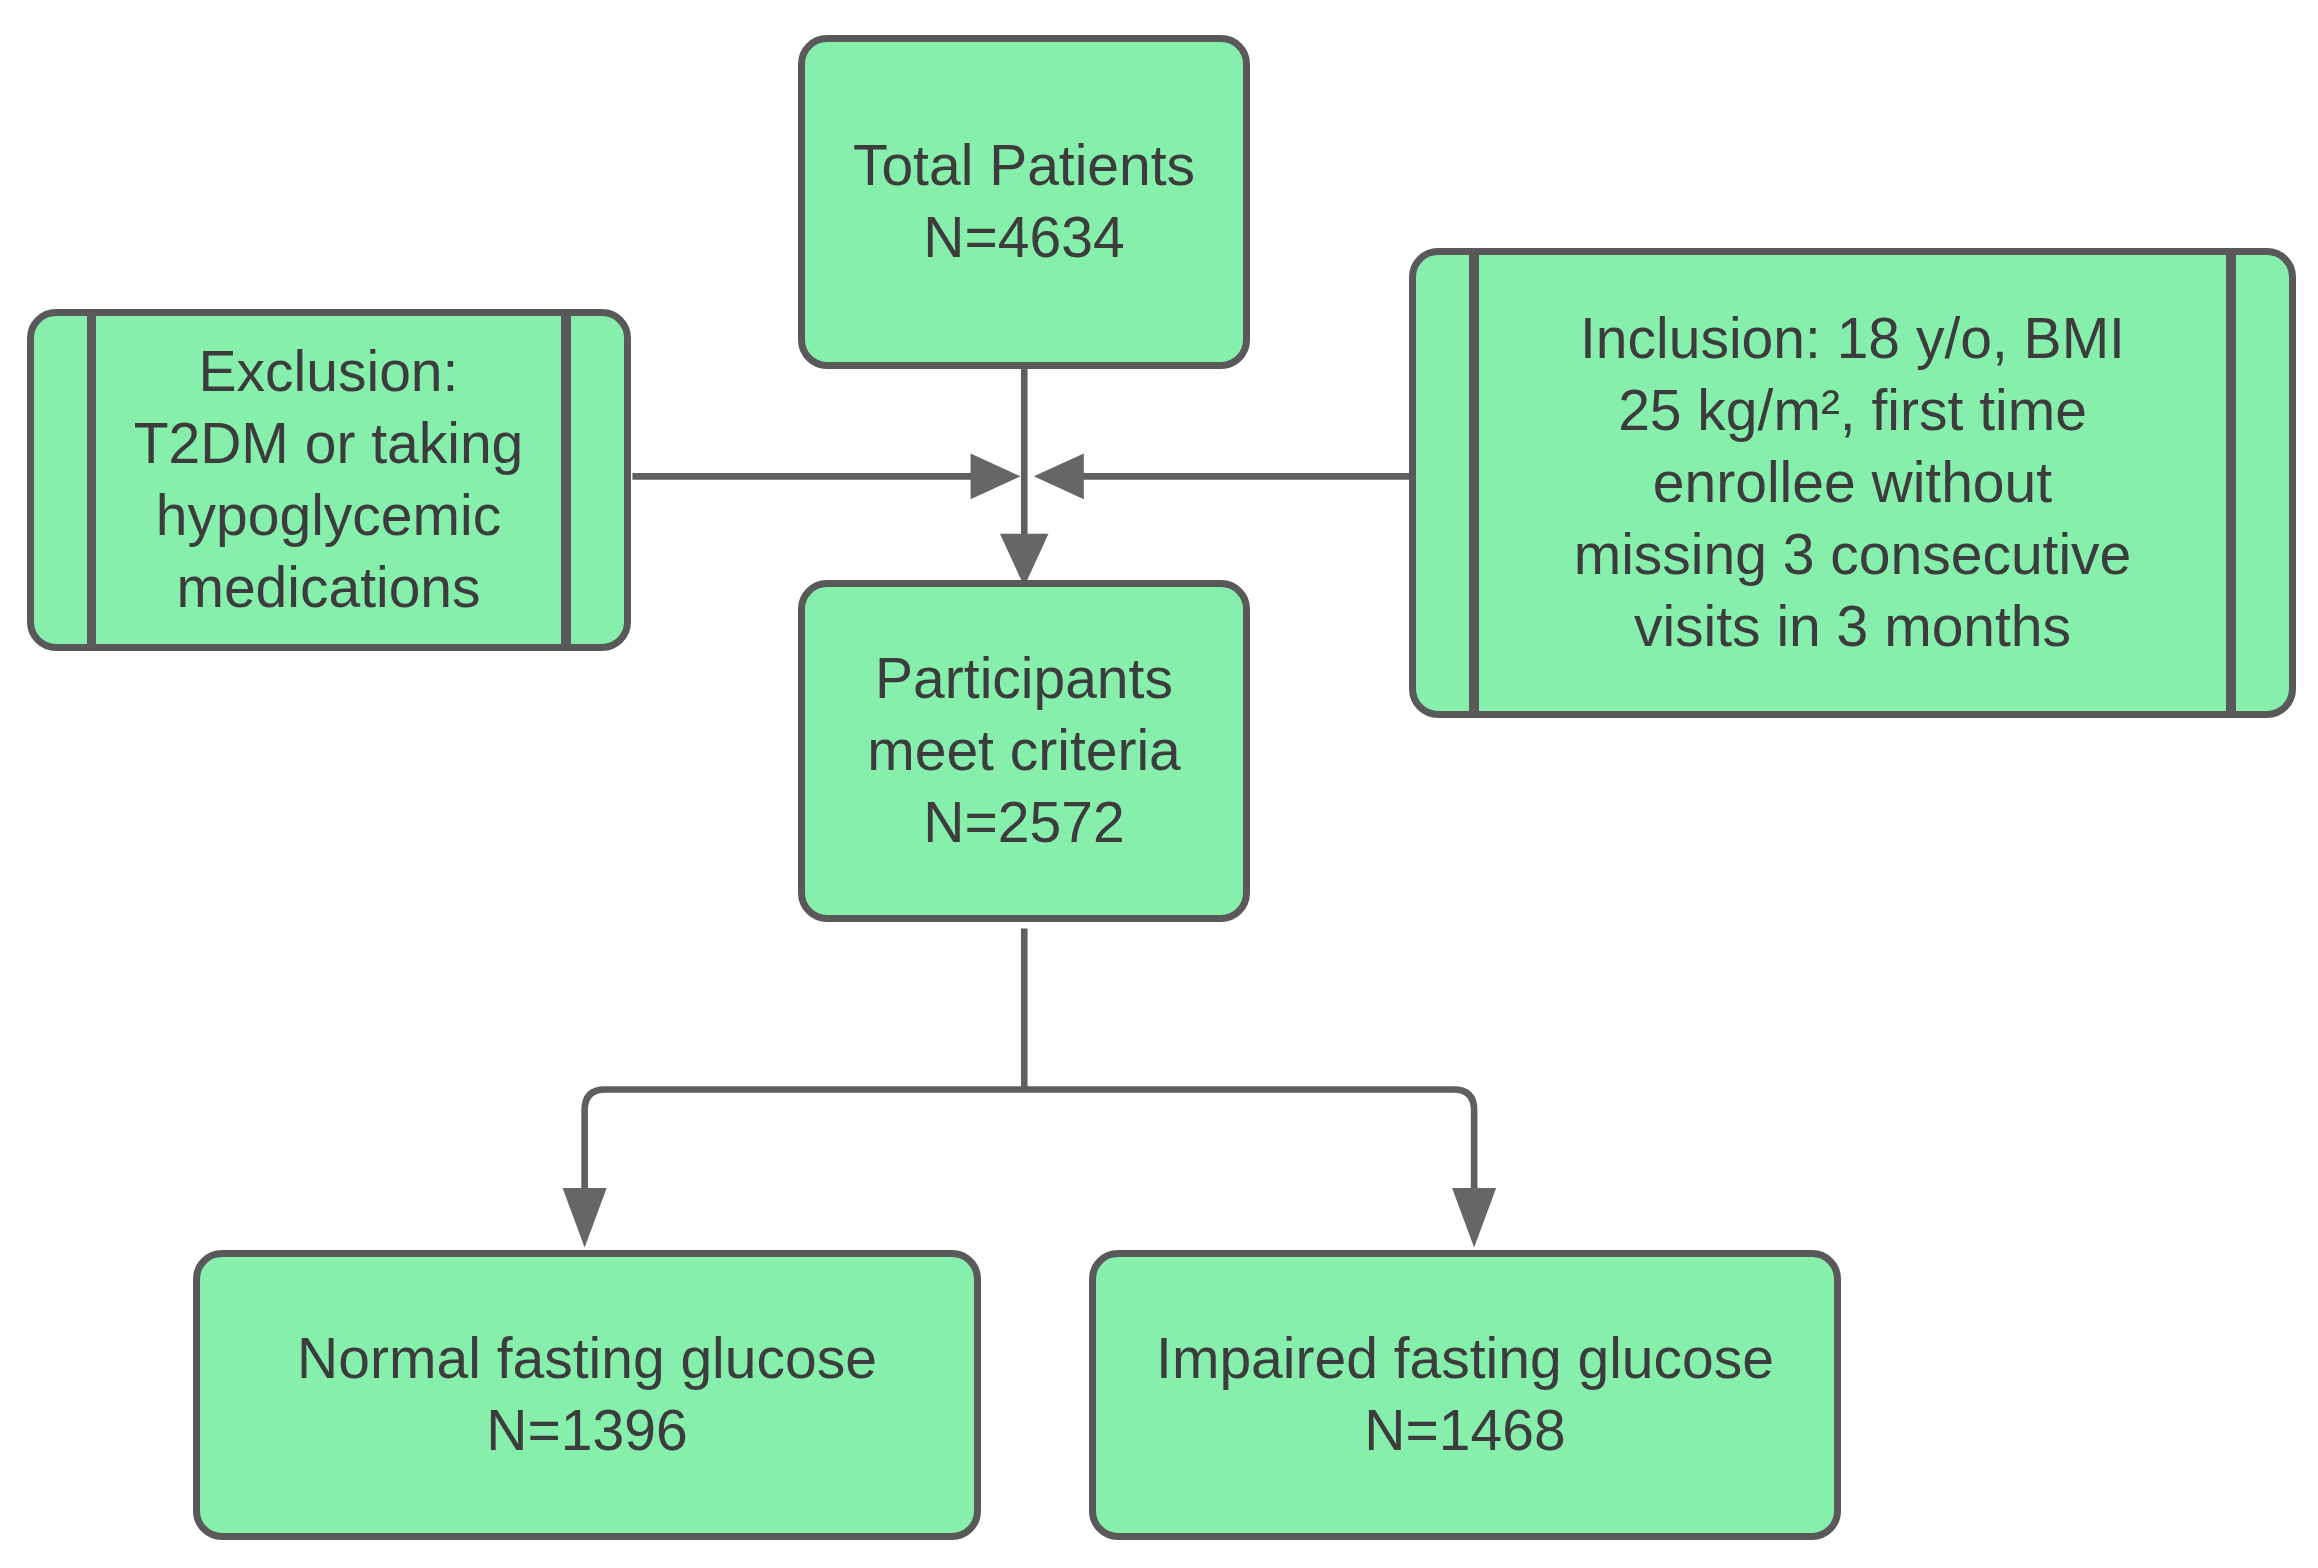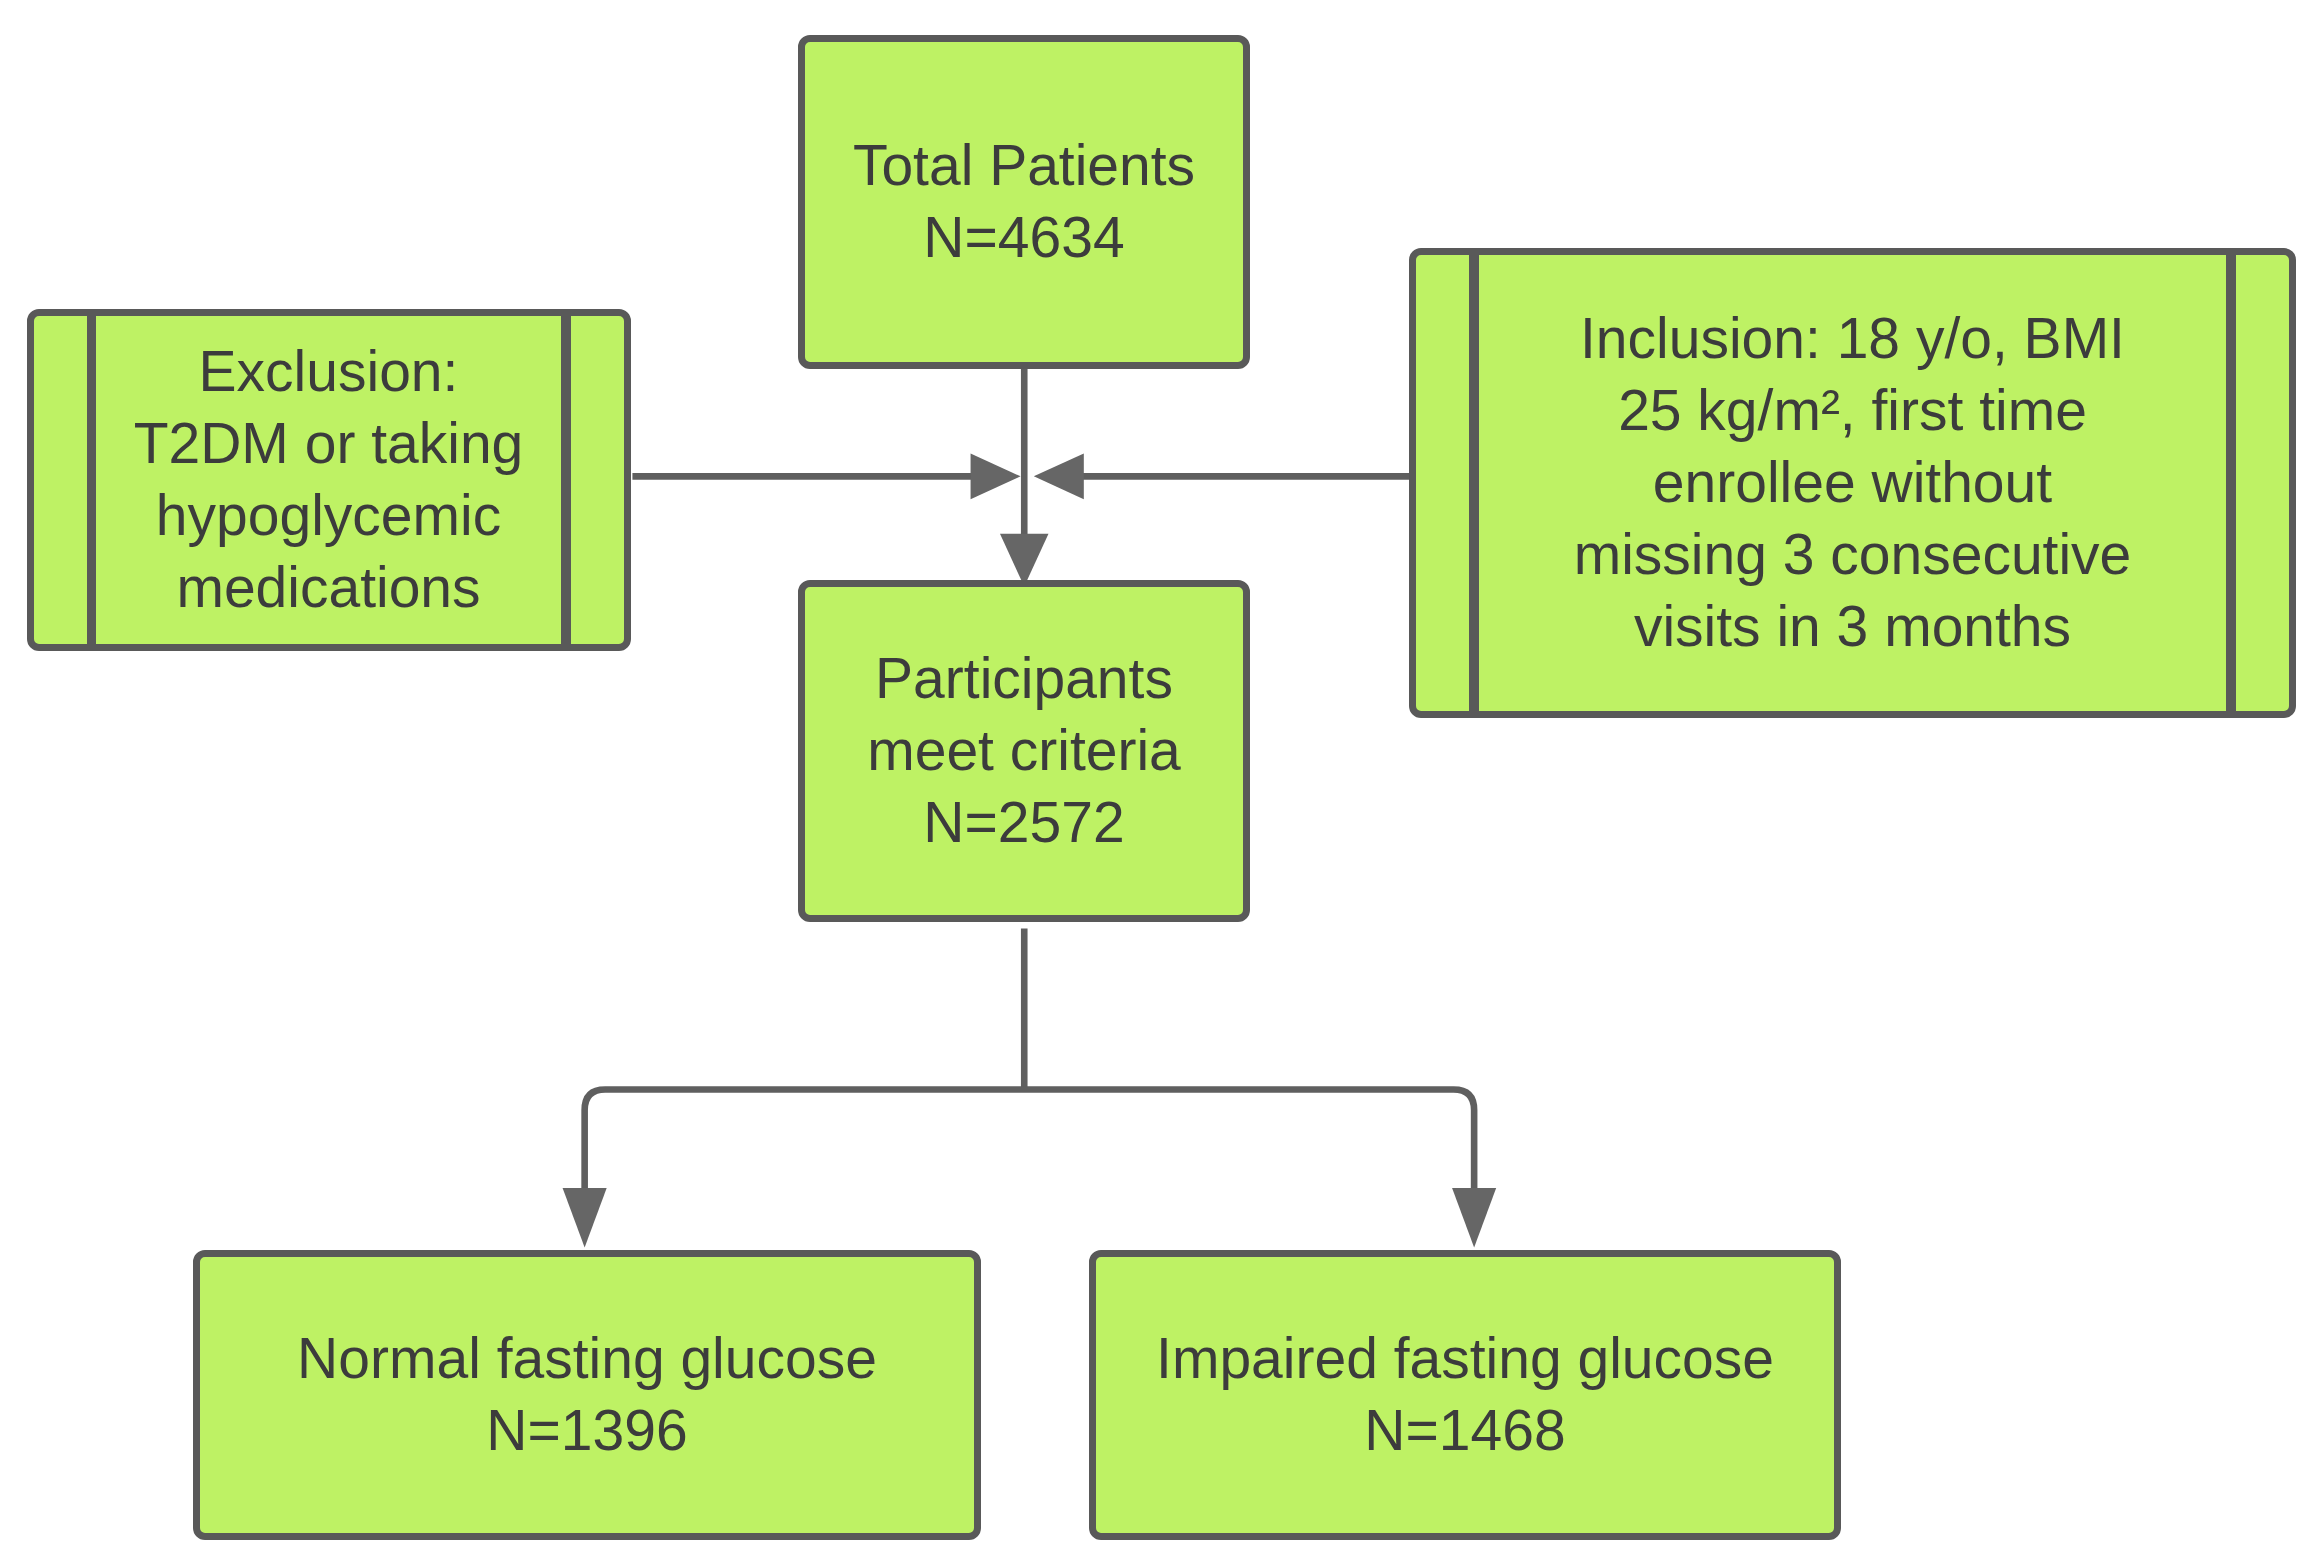--- a/index.html
+++ b/index.html
@@ -14,22 +14,22 @@
   }
   #connectors {
     position: absolute;
     left: 0; top: 0;
     width: 2319px; height: 1568px;
   }
   .node {
     position: absolute;
     box-sizing: border-box;
     border: 7.4px solid #595959;
-    border-radius: 12px;
-    background: #bef264;
+    border-radius: 29px;
+    background: #86efac;
     display: flex;
     flex-direction: column;
     align-items: center;
     justify-content: center;
     text-align: center;
     font-size: 57px;
     line-height: 1.26;
     color: #3c3c3c;
   }
   .node .node-text { white-space: pre-line; }

